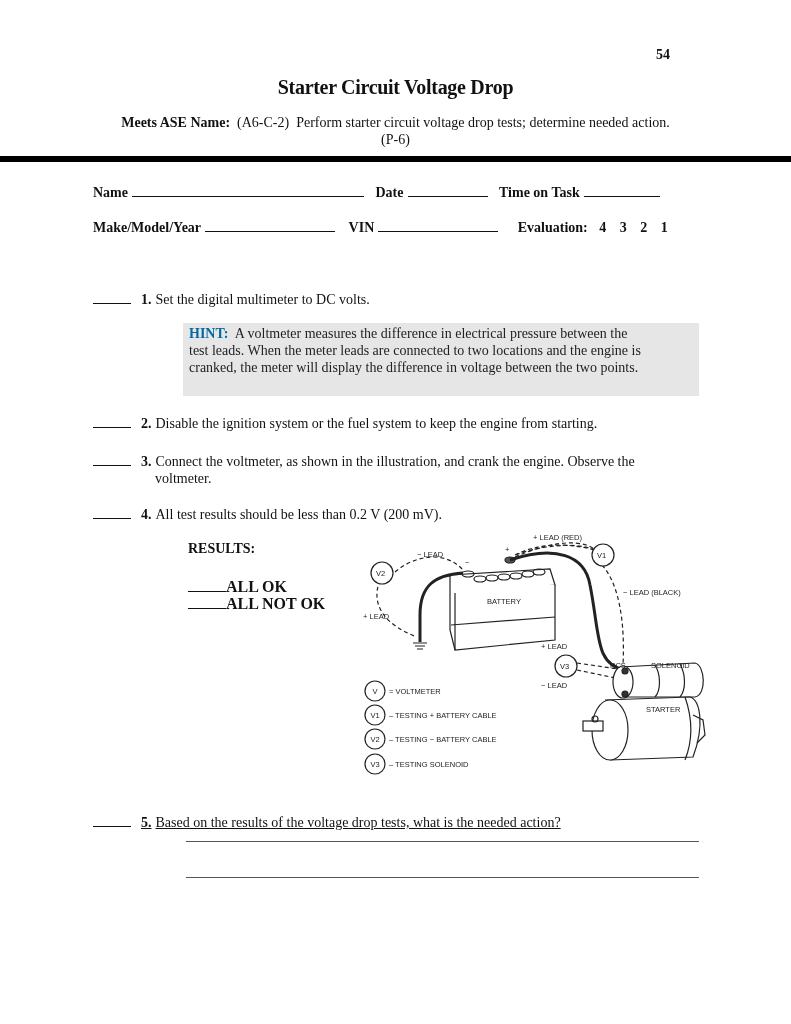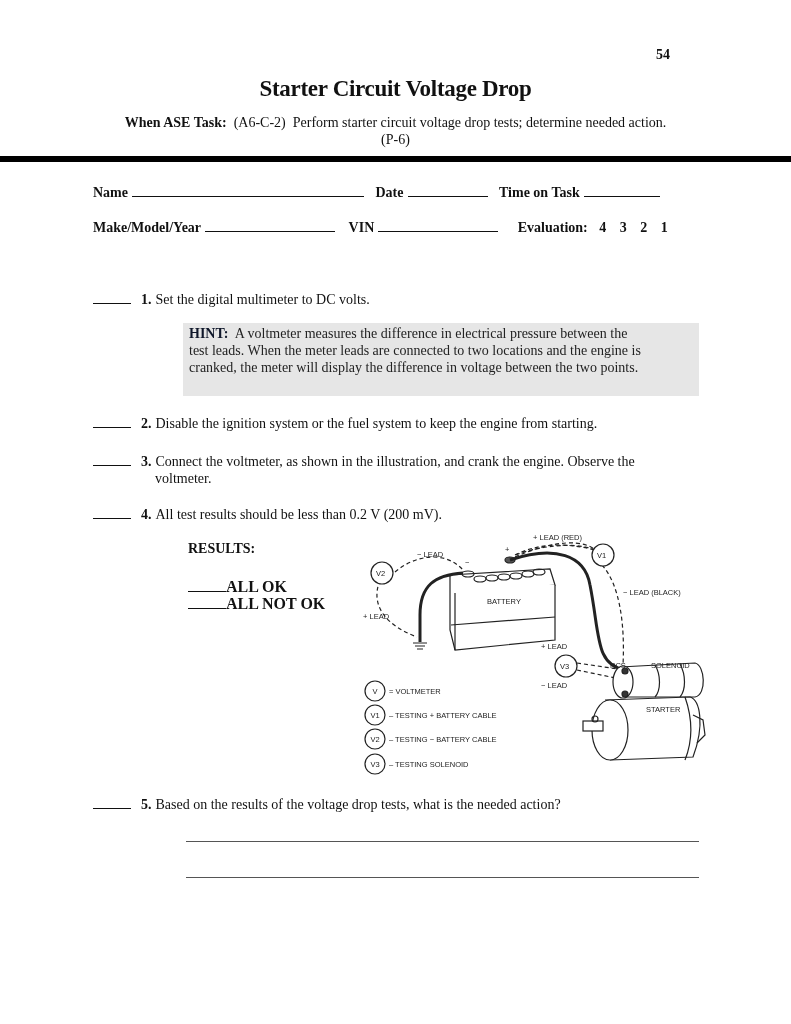--- a/index.html
+++ b/index.html
@@ -1,44 +1,44 @@
 <!DOCTYPE html>
 <html><head>
 <meta charset="utf-8">
 <style>
   html, body { margin: 0; padding: 0; background: #ffffff; }
   body { width: 791px; height: 1024px; position: relative; overflow: hidden;
          font-family: "Liberation Serif", "DejaVu Serif", serif; color: #111; }
   .abs { position: absolute; }
   .page-num { left: 656px; top: 47px; font-size: 14px; font-weight: bold; }
-  .title { left: 0; width: 791px; top: 76px; text-align: center; font-size: 23px; font-weight: bold; letter-spacing: -0.3px; }
+  .title { left: 0; width: 791px; top: 76px; text-align: center; font-size: 20px; font-weight: bold; letter-spacing: -0.3px; }
   .task { left: 0; width: 791px; top: 114px; text-align: center; font-size: 14px; line-height: 17px; }
   .task b { font-weight: bold; }
   .rule { left: 0; top: 156px; width: 791px; height: 6px; background: #000; }
   .fields { font-size: 14px; font-weight: bold; }
   .blank { display: inline-block; border-bottom: 1.3px solid #111; vertical-align: baseline; height: 12px; margin: 0 4px; }
   .row { left: 93px; white-space: nowrap; font-size: 14px; }
   .step-blank { display: inline-block; width: 38px; border-bottom: 1.3px solid #111; height: 12px; margin-right: 10px; vertical-align: baseline; }
   .step-num { font-weight: bold; margin-right: 4px; }
   .hint { left: 183px; top: 323px; width: 502px; height: 66px; background: #e6e6e6; padding: 2px 8px 5px 6px; font-size: 14px; line-height: 17px; color: #222; }
-  .hint b { color: #0f172a; }
+  .hint b { color: #0369a1; }
   .results { left: 188px; top: 541px; font-size: 14px; font-weight: bold; }
   .res-item { font-size: 16px; font-weight: bold; left: 188px; }
   .res-blank { display: inline-block; width: 38px; border-bottom: 1.3px solid #111; height: 12px; vertical-align: baseline; }
   .ans-line { left: 186px; width: 513px; height: 0; border-top: 1px solid #555; }
   svg text { font-family: "Liberation Sans", "DejaVu Sans", sans-serif; fill: #222; }
 </style>
 </head>
 <body>
 
 <div class="abs page-num">54</div>
 <div class="abs title">Starter Circuit Voltage Drop</div>
 <div class="abs task">
   <div>
-    <b>When ASE Task:</b>&nbsp;
+    <b>Meets ASE Name:</b>&nbsp;
     <span>(A6-C-2)</span>&nbsp;
     <span>Perform starter circuit voltage drop tests; determine needed action.</span>
   </div>
   <div>(P-6)</div>
 </div>
 <div class="abs rule"></div>
 
 <div class="abs fields" style="left:93px; top:184px; white-space:nowrap;">
   <span>Name</span><span class="blank" style="width:232px;"></span>
   <span style="margin-left:4px;margin-top:16px;">Date</span><span class="blank" style="width:80px;"></span>
@@ -167,17 +167,17 @@
     <text x="34" y="169">= VOLTMETER</text>
     <text x="20" y="193" text-anchor="middle">V1</text>
     <text x="34" y="193">– TESTING + BATTERY CABLE</text>
     <text x="20" y="217" text-anchor="middle">V2</text>
     <text x="34" y="217">– TESTING − BATTERY CABLE</text>
     <text x="20" y="242" text-anchor="middle">V3</text>
     <text x="34" y="242">– TESTING SOLENOID</text>
   </g>
 </svg>
 
-<div class="abs row" style="top:796px;">
+<div class="abs row" style="top:814px;text-decoration:underline;">
   <span class="step-blank"></span><span class="step-num">5.</span><span>Based on the results of the voltage drop tests, what is the needed action?</span>
 </div>
 <div class="abs ans-line" style="top:841px;"></div>
 <div class="abs ans-line" style="top:877px;"></div>
 
 </body></html>

